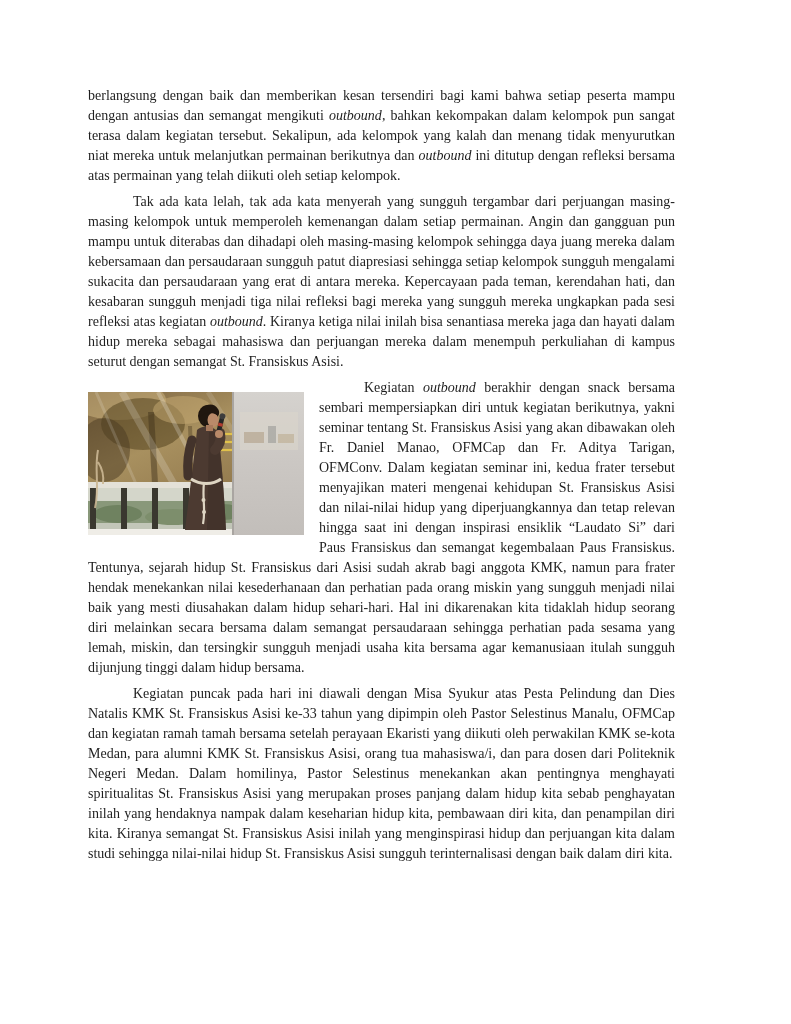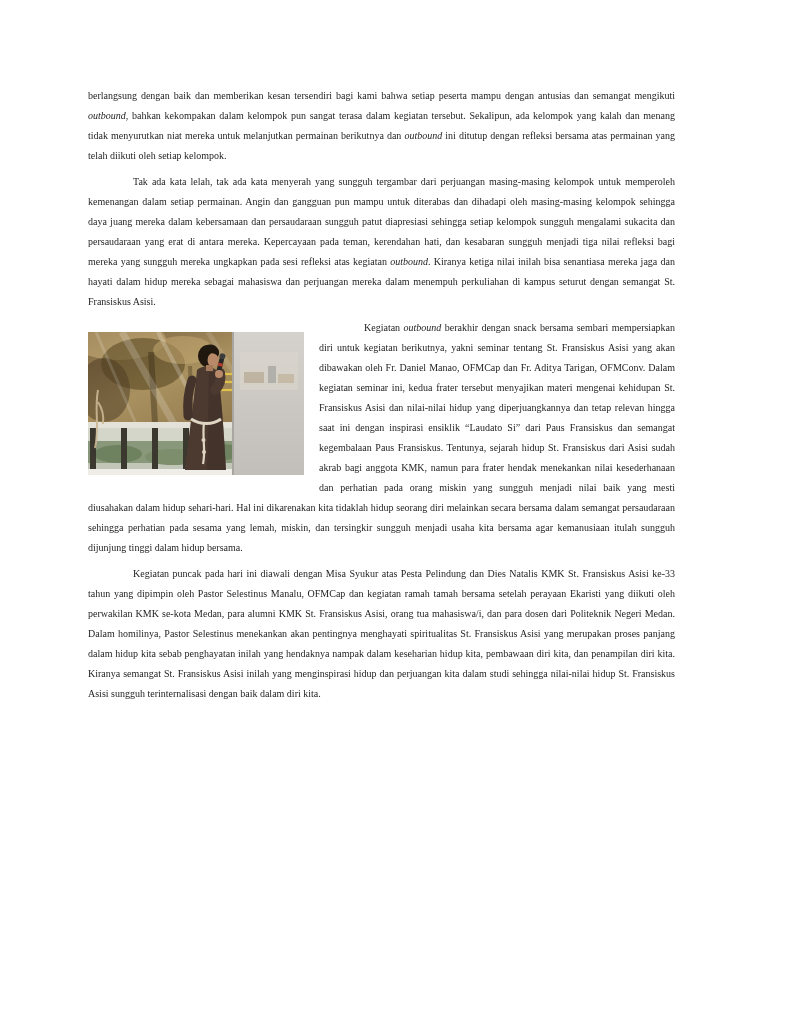--- a/index.html
+++ b/index.html
@@ -4,21 +4,21 @@
 <style>
   html, body { margin: 0; padding: 0; background: #ffffff; }
   body { width: 791px; height: 1024px; overflow: hidden; }
 
   .page {
     box-sizing: border-box;
     width: 791px;
     height: 1024px;
     padding: 86px 116px 0 88px;
     font-family: "Liberation Serif", "DejaVu Serif", serif;
-    font-size: 10px;
+    font-size: 14px;
     line-height: 20px;
     color: #1e1e1e;
     background: #ffffff;
     text-align: justify;
   }
 
   .para { margin: 0 0 6px 0; }
   .para.indent { text-indent: 45px; }
   .para em { font-style: italic; }
 

